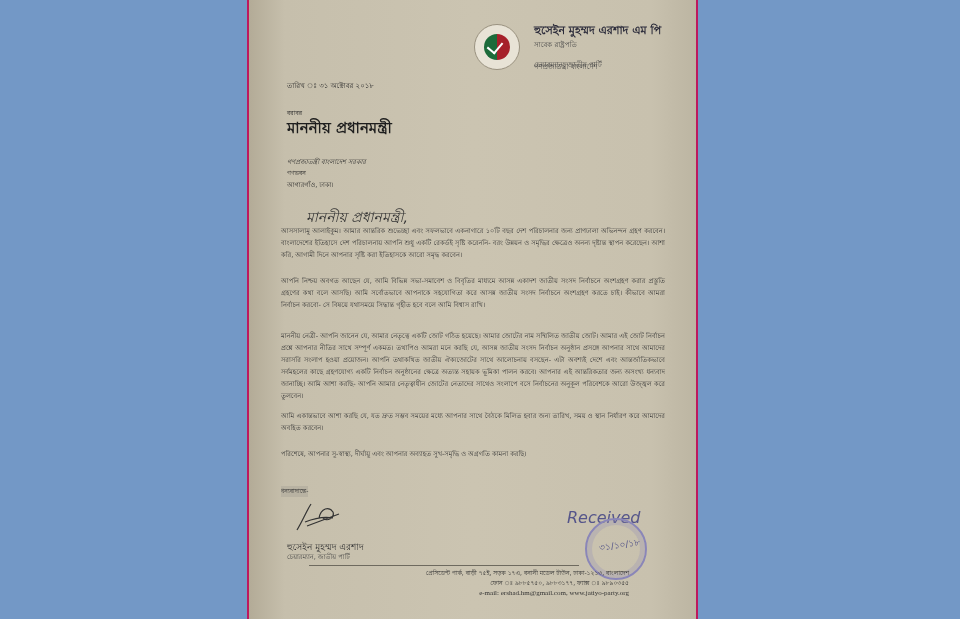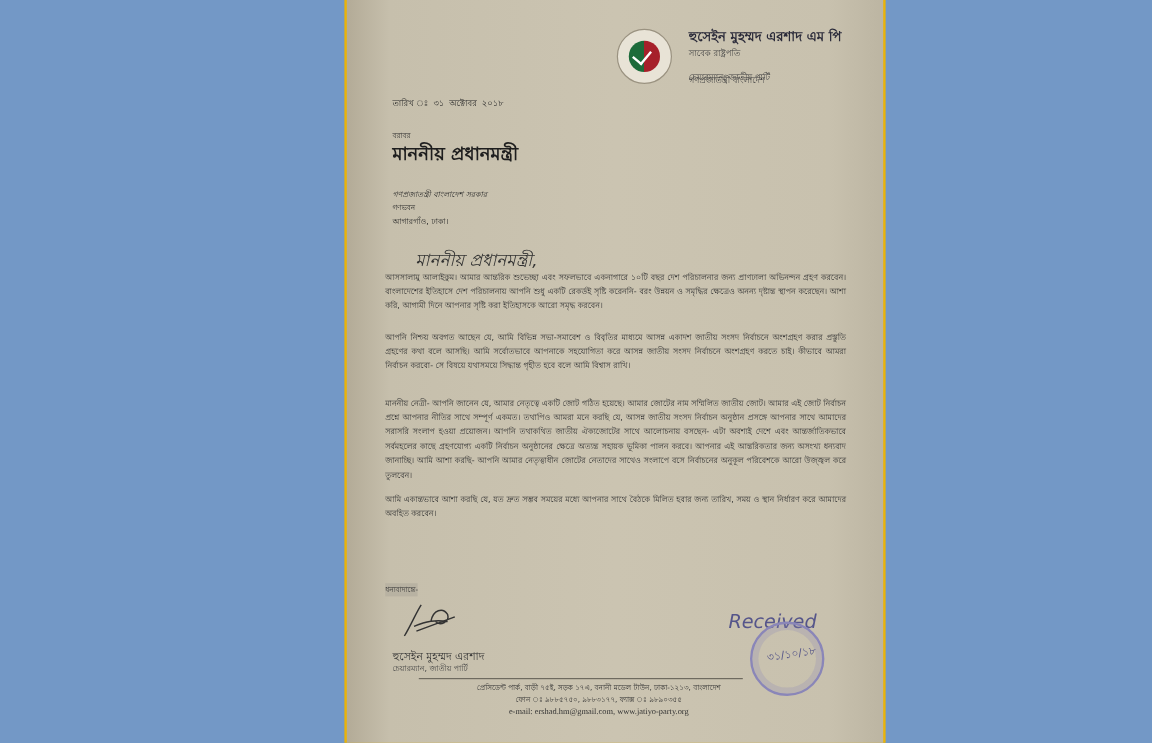--- a/index.html
+++ b/index.html
@@ -4,22 +4,21 @@
 <style>
   html, body { margin:0; padding:0; }
   body {
     width:960px; height:619px; overflow:hidden;
     background:#7398c6;
     font-family:"DejaVu Sans", sans-serif;
     position:relative;
   }
   .photo {
     position:absolute; left:247px; top:0; width:451px; height:619px;
-    background:#eab308;
-    margin-left:40px;
+    background:#be185d;
   }
   .paper {
     position:absolute; left:2px; top:0; width:447px; height:619px;
     background:linear-gradient(90deg,#b3ab97 0%,#c6bfac 8%,#cbc4b1 50%,#c8c1ae 90%,#bcb5a2 100%);
     overflow:hidden;
   }
   .lh {
     position:absolute; left:225px; top:22px; width:210px; height:50px;
   }
   .logo {
@@ -30,21 +29,21 @@
     position:absolute; left:9px; top:9px; width:26px; height:26px; border-radius:50%;
     background:linear-gradient(90deg,#1c6b3a 50%,#a6202a 50%);
   }
   .logo-check {
     position:absolute; left:6px; top:5px; width:8px; height:12px;
     border-right:2px solid #fff; border-bottom:2px solid #fff; transform:rotate(40deg);
   }
   .lh-name { position:absolute; left:60px; top:0; font-size:11px; color:#2b2b3a; font-weight:bold; white-space:nowrap; }
   .lh-sub { position:absolute; left:60px; font-size:7px; color:#444; white-space:nowrap; }
   .t { position:absolute; color:#2a2a2a; white-space:nowrap; }
-  .date { left:38px; top:80px; font-size:7px;font-family:Liberation Mono, monospace; }
+  .date { left:38px; top:80px; font-size:7px; }
   .to { left:38px; top:108px; font-size:6px; }
   .addr1 { left:38px; top:116px; font-size:15px; font-weight:bold; color:#1e1e1e;text-align:center; }
   .addr2 { left:38px; top:136px; font-size:15px; font-weight:bold; color:#1e1e1e; }
   .addr3 { left:38px; top:157px; font-size:6.5px;font-style:italic; }
   .addr4 { left:38px; top:168px; font-size:6px; }
   .addr5 { left:38px; top:180px; font-size:6.5px; }
   .salute { left:57px; top:206px; font-size:14px; font-style:italic; color:#333; }
   .body {
     position:absolute; left:32px; width:384px; font-size:6.6px; line-height:12px; color:#333;
     text-align:justify; white-space:normal;
@@ -58,21 +57,21 @@
   .sig { position:absolute; left:40px; top:500px; width:60px; height:36px; }
   .sig-name { left:38px; top:540px; font-size:9px; font-weight:normal; color:#333; }
   .sig-title { left:38px; top:552px; font-size:6.5px; color:#444; }
   .stamp {
     position:absolute; left:336px; top:518px; width:58px; height:58px; border-radius:50%;
     border:2px solid #8a86b8; box-shadow: inset 0 0 0 5px rgba(138,134,184,0.25);
   }
   .stamp-text { position:absolute; left:318px; top:508px; font-size:16px; font-style:italic; color:#55558a; }
   .stamp-inner { position:absolute; left:12px; top:18px; font-size:9px; color:#555588; transform:rotate(-8deg); }
   .hr { position:absolute; left:60px; top:565px; width:270px; height:1px; background:#6e6a5f; }
-  .footer { position:absolute; left:40px; width:340px; text-align:center; font-size:6px; color:#333; }
+  .footer { position:absolute; left:40px; width:340px; text-align:right; font-size:6px; color:#333; }
   .f1 { top:568px; }
   .f2 { top:578px; }
   .f3 { top:589px; font-family:"Liberation Serif", serif; font-size:7px; }
 </style>
 </head>
 <body>
 
 <div class="photo">
   <div class="paper">
 
@@ -94,20 +93,21 @@
     <div class="t addr3">গণপ্রজাতন্ত্রী বাংলাদেশ সরকার</div>
     <div class="t addr4">গণভবন</div>
     <div class="t addr5">আগারগাঁও, ঢাকা।</div>
 
     <div class="t salute">মাননীয় প্রধানমন্ত্রী,</div>
 
     <div class="body p1">আসসালামু আলাইকুম। আমার আন্তরিক শুভেচ্ছা এবং সফলভাবে একনাগারে ১০টি বছর দেশ পরিচালনার জন্য প্রাণঢালা অভিনন্দন গ্রহণ করবেন। বাংলাদেশের ইতিহাসে দেশ পরিচালনায় আপনি শুধু একটি রেকর্ডই সৃষ্টি করেননি- বরং উন্নয়ন ও সমৃদ্ধির ক্ষেত্রেও অনন্য দৃষ্টান্ত স্থাপন করেছেন। আশা করি, আগামী দিনে আপনার সৃষ্টি করা ইতিহাসকে আরো সমৃদ্ধ করবেন।</div>
     <div class="body p2">আপনি নিশ্চয় অবগত আছেন যে, আমি বিভিন্ন সভা-সমাবেশ ও বিবৃতির মাধ্যমে আসন্ন একাদশ জাতীয় সংসদ নির্বাচনে অংশগ্রহণ করার প্রস্তুতি গ্রহণের কথা বলে আসছি। আমি সর্বোতভাবে আপনাকে সহযোগিতা করে আসন্ন জাতীয় সংসদ নির্বাচনে অংশগ্রহণ করতে চাই। কীভাবে আমরা নির্বাচন করবো- সে বিষয়ে যথাসময়ে সিদ্ধান্ত গৃহীত হবে বলে আমি বিশ্বাস রাখি।</div>
     <div class="body p3">মাননীয় নেত্রী- আপনি জানেন যে, আমার নেতৃত্বে একটি জোট গঠিত হয়েছে। আমার জোটের নাম সম্মিলিত জাতীয় জোট। আমার এই জোট নির্বাচন প্রশ্নে আপনার নীতির সাথে সম্পূর্ণ একমত। তথাপিও আমরা মনে করছি যে, আসন্ন জাতীয় সংসদ নির্বাচন অনুষ্ঠান প্রসঙ্গে আপনার সাথে আমাদের সরাসরি সংলাপ হওয়া প্রয়োজন। আপনি তথাকথিত জাতীয় ঐক্যজোটের সাথে আলোচনায় বসছেন- এটা অবশ্যই দেশে এবং আন্তর্জাতিকভাবে সর্বমহলের কাছে গ্রহণযোগ্য একটি নির্বাচন অনুষ্ঠানের ক্ষেত্রে অত্যন্ত সহায়ক ভূমিকা পালন করবে। আপনার এই আন্তরিকতার জন্য অসংখ্য ধন্যবাদ জানাচ্ছি। আমি আশা করছি- আপনি আমার নেতৃত্বাধীন জোটের নেতাদের সাথেও সংলাপে বসে নির্বাচনের অনুকূল পরিবেশকে আরো উজ্জ্বল করে তুলবেন।</div>
     <div class="body p4">আমি একান্তভাবে আশা করছি যে, যত দ্রুত সম্ভব সময়ের মধ্যে আপনার সাথে বৈঠকে মিলিত হবার জন্য তারিখ, সময় ও স্থান নির্ধারণ করে আমাদের অবহিত করবেন।</div>
+    <div class="body p5">পরিশেষে, আপনার সু-স্বাস্থ্য, দীর্ঘায়ু এবং আপনার অব্যাহত সুখ-সমৃদ্ধি ও অগ্রগতি কামনা করছি।</div>
 
     <div class="t closing">ধন্যবাদান্তে-</div>
 
     <svg class="sig" viewBox="0 0 60 36">
       <path d="M8 30 C14 20 18 10 22 4 M16 22 C26 18 34 16 44 18 M30 18 C32 8 40 6 44 12 C46 18 38 22 34 18 M18 26 L50 14" stroke="#333" stroke-width="1.2" fill="none"></path>
     </svg>
 
     <div class="t sig-name">হুসেইন মুহম্মদ এরশাদ</div>
     <div class="t sig-title">চেয়ারম্যান, জাতীয় পার্টি</div>
 

